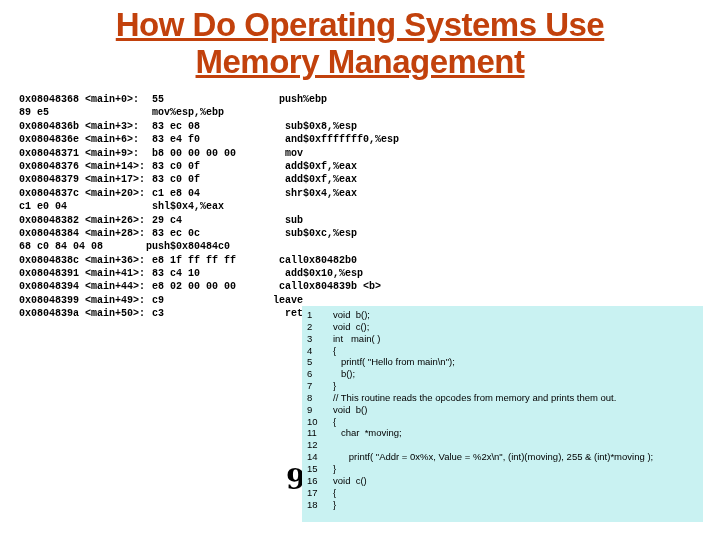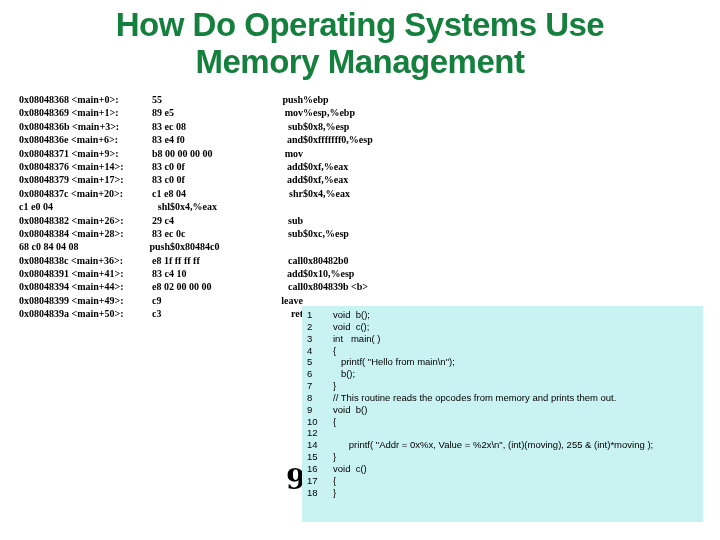--- a/index.html
+++ b/index.html
@@ -3,26 +3,27 @@
 <meta charset="utf-8">
 <style>
   html,body{margin:0;padding:0;background:#808080;}
   .slide{
     position:relative;width:720px;height:540px;background:#ffffff;
     overflow:hidden;font-family:"Liberation Sans",sans-serif;color:#000;
   }
   .title{
     position:absolute;top:6px;left:0;width:720px;margin:0;
     text-align:center;font-family:"Liberation Sans",sans-serif;
-    font-weight:bold;font-size:33px;line-height:37px;color:#15803d;
+    font-weight:bold;font-size:33px;line-height:37px;color:#c2410c;
     letter-spacing:-0.5px;
+    text-decoration:underline;
   }
   .asm{
     position:absolute;left:0;top:93px;width:720px;
-    font-family:Liberation Serif, serif;
+    font-family:Liberation Mono, monospace;
     font-weight:bold;font-size:10px;color:#000;
   }
   .asm-row{display:flex;height:13.4px;line-height:13.4px;padding-left:19px;}
   .asm-row span{white-space:pre;overflow:visible;}
   .c-addr{width:133px;flex:0 0 133px;}
   .c-bytes{width:113px;flex:0 0 113px;}
   .c-mnemonic{width:38px;flex:0 0 38px;text-align:right;}
   .c-operand{flex:1 1 auto;}
   .pagenum{
     position:absolute;left:286px;top:464px;
@@ -45,21 +46,20 @@
   <h1 class="title"><span>How Do Operating Systems Use</span><br><span>Memory Management</span></h1>
 
   <div class="asm" id="asm">
       <div class="asm-row">
         <span class="c-addr">0x08048368 &lt;main+0&gt;:</span>
         <span class="c-bytes">55</span>
         <span class="c-mnemonic">push</span>
         <span class="c-operand">%ebp</span>
       </div>
       <div class="asm-row">
-        <span class="c-addr">0x08048369 &lt;main+1&gt;:</span>
         <span class="c-bytes">89 e5</span>
         <span class="c-mnemonic">mov</span>
         <span class="c-operand">%esp,%ebp</span>
       </div>
       <div class="asm-row">
         <span class="c-addr">0x0804836b &lt;main+3&gt;:</span>
         <span class="c-bytes">83 ec 08</span>
         <span class="c-mnemonic">sub</span>
         <span class="c-operand">$0x8,%esp</span>
       </div>
@@ -182,20 +182,24 @@
       </div>
       <div class="code-line">
         <span class="lnum">9</span>
         <span class="ctext">void  b()</span>
       </div>
       <div class="code-line">
         <span class="lnum">10</span>
         <span class="ctext">{</span>
       </div>
       <div class="code-line">
+        <span class="lnum">11</span>
+        <span class="ctext">   char  *moving;</span>
+      </div>
+      <div class="code-line">
         <span class="lnum">12</span>
         <span class="ctext"></span>
       </div>
       <div class="code-line">
         <span class="lnum">14</span>
         <span class="ctext">      printf( "Addr = 0x%x, Value = %2x\n", (int)(moving), 255 &amp; (int)*moving );</span>
       </div>
       <div class="code-line">
         <span class="lnum">15</span>
         <span class="ctext">}</span>

